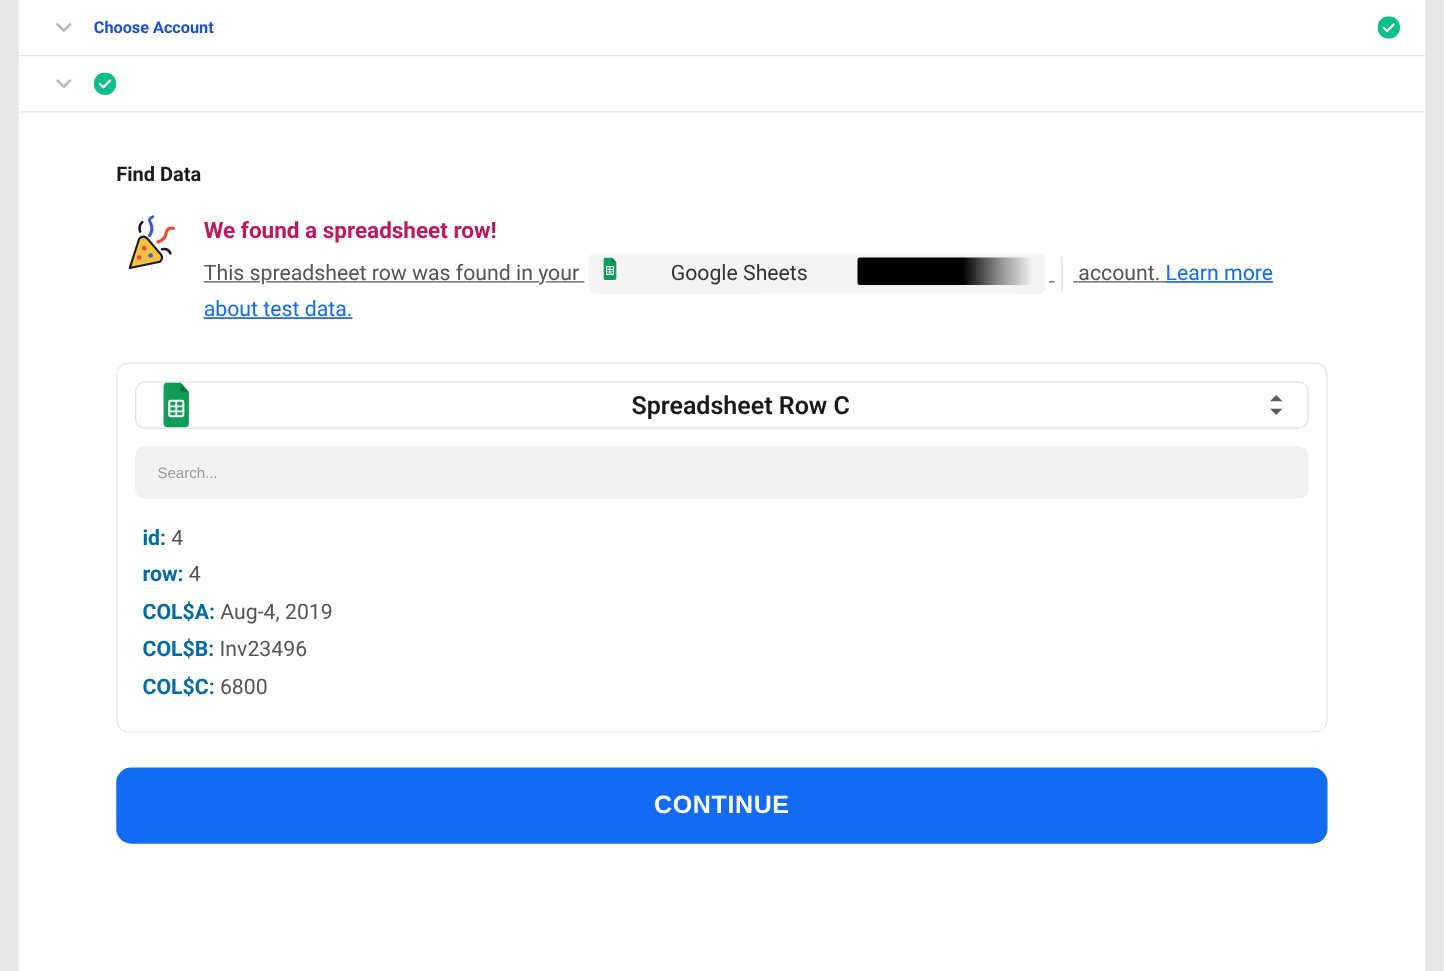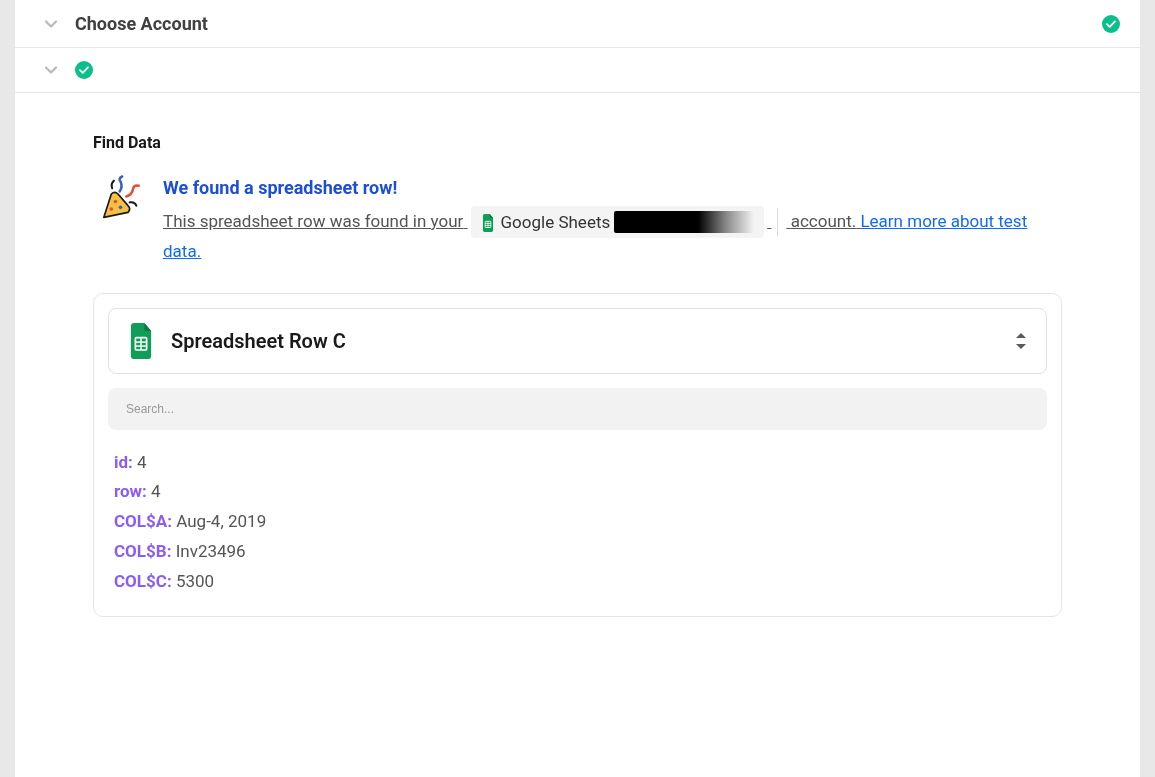--- a/index.html
+++ b/index.html
@@ -31,23 +31,23 @@
     }
     .chevron-icon {
       width: 16px;
       height: 16px;
       margin-right: 16px;
       display: flex;
       align-items: center;
       justify-content: center;
     }
     .accordion-title {
-      font-size: 18px;
-      font-weight: 700;
-      color: #404040;
+      font-size: 13px;
+      font-weight: 700;
+      color: #1d4ed8;
       flex: 1;
     }
     .check-icon {
       width: 18px;
       height: 18px;
       display: flex;
       align-items: center;
       justify-content: center;
     }
     .content-area {
@@ -70,36 +70,37 @@
       margin-right: 20px;
       flex-shrink: 0;
     }
     .found-text-block {
       flex: 1;
       line-height: 1.55;
     }
     .found-heading {
       font-size: 18px;
       font-weight: 700;
-      color: #1d4ed8;
+      color: #be185d;
       margin-bottom: 4px;
     }
     .found-desc {
       font-size: 17px;
       color: #555;
       text-decoration: underline;
     }
     .sheets-chip {
       display: inline-flex;
-      align-items: center;
+      align-items: flex-start;
       background: #f4f4f4;
       padding: 3px 10px;
       border-radius: 4px;
       margin: 0 3px;
       vertical-align: middle;
+      gap: 36px;
     }
     .sheets-chip-icon {
       width: 14px;
       height: 18px;
       margin-right: 6px;
     }
     .sheets-chip-text {
       color: #333;
       font-size: 17px;
     }
@@ -129,23 +130,24 @@
       border: 1px solid #e5e5e5;
       border-radius: 10px;
       padding: 14px 14px 20px 14px;
     }
     .row-selector {
       display: flex;
       align-items: center;
       background: #fff;
       border: 1px solid #e1e1e1;
       border-radius: 8px;
-      padding: 14px 18px;
+      padding: 0 18px;
       cursor: pointer;
       margin-bottom: 14px;
+      text-align: center;
     }
     .row-selector-icon {
       width: 28px;
       height: 36px;
       margin-right: 16px;
       flex-shrink: 0;
     }
     .row-selector-label {
       font-size: 20px;
       font-weight: 600;
@@ -173,21 +175,21 @@
     .data-fields {
       padding: 0 6px;
     }
     .data-field {
       font-size: 17px;
       line-height: 1.75;
       color: #555;
     }
     .data-field-key {
       font-weight: 700;
-      color: #8b5cf6;
+      color: #0369a1;
     }
     .continue-btn {
       background: #136bf5;
       color: #fff;
       border: none;
       border-radius: 12px;
       font-size: 20px;
       font-weight: 700;
       letter-spacing: 0.5px;
       padding: 19px 0;
@@ -293,18 +295,19 @@
         </span>
       </div>
 
       <input type="text" class="search-box" placeholder="Search..." style="">
 
       <div class="data-fields">
         <div class="data-field"><span class="data-field-key">id:</span> <span>4</span></div>
         <div class="data-field"><span class="data-field-key">row:</span> <span>4</span></div>
         <div class="data-field"><span class="data-field-key">COL$A:</span> <span>Aug-4, 2019</span></div>
         <div class="data-field"><span class="data-field-key">COL$B:</span> <span>Inv23496</span></div>
-        <div class="data-field"><span class="data-field-key">COL$C:</span> <span>5300</span></div>
+        <div class="data-field"><span class="data-field-key">COL$C:</span> <span>6800</span></div>
       </div>
     </div>
 
+    <button class="continue-btn">CONTINUE</button>
   </div>
 </div>
 
 </body></html>

